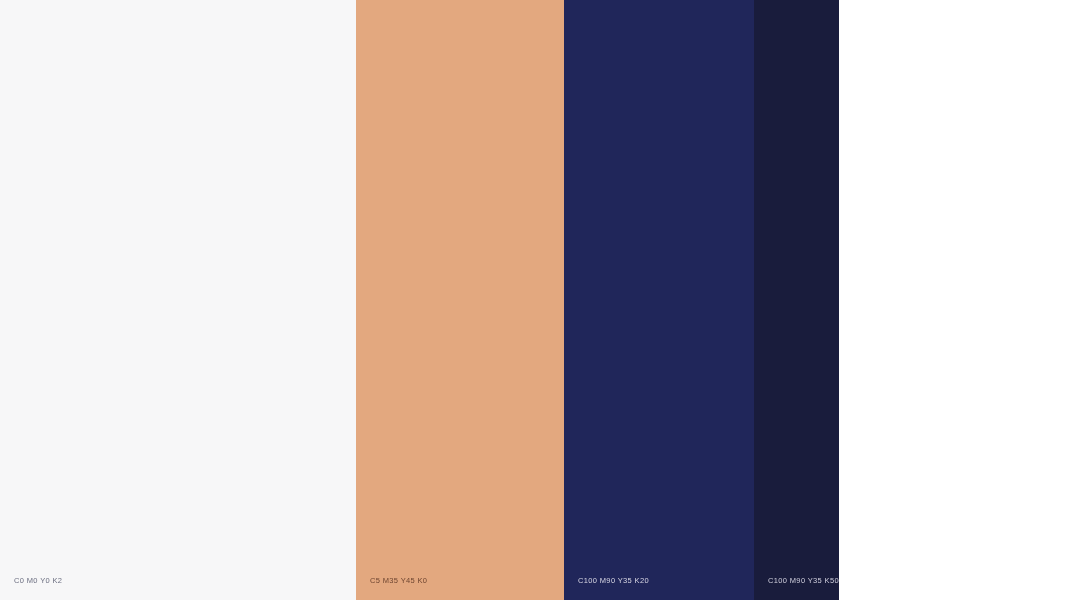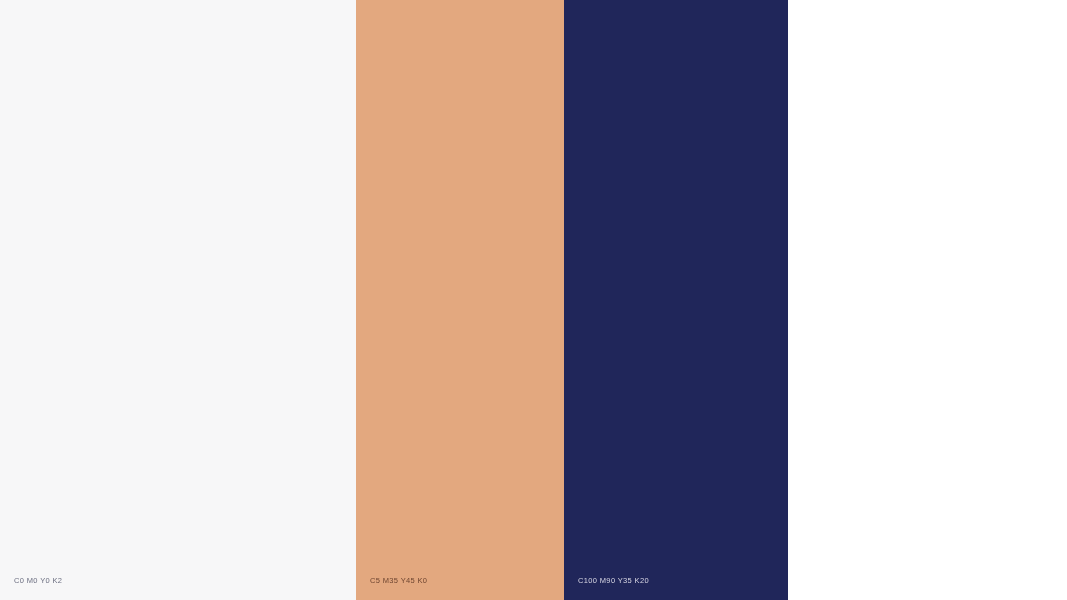--- a/index.html
+++ b/index.html
@@ -43,16 +43,19 @@
 </head>
 <body>
 
 <div id="palette">
     <div class="swatch" style="width: 356px; background: rgb(247, 247, 248);">
       <span class="swatch-label" style="color: rgb(107, 110, 128);">C0 M0 Y0 K2</span>
     </div>
     <div class="swatch" style="width: 208px; background: rgb(227, 168, 127);">
       <span class="swatch-label" style="color: rgb(110, 69, 48); text-align: right;">C5 M35 Y45 K0</span>
     </div>
-    <div class="swatch" style="width: 224px; background: rgb(32, 38, 90);">
+    <div class="swatch" style="width: 190px; background: rgb(32, 38, 90);">
       <span class="swatch-label" style="color: rgb(216, 215, 228);">C100 M90 Y35 K20</span>
+    </div>
+    <div class="swatch" style="width: 85px; background: rgb(25, 28, 60);">
+      <span class="swatch-label" style="color: rgb(208, 207, 221);">C100 M90 Y35 K50</span>
     </div>
   </div>
 
 </body></html>

